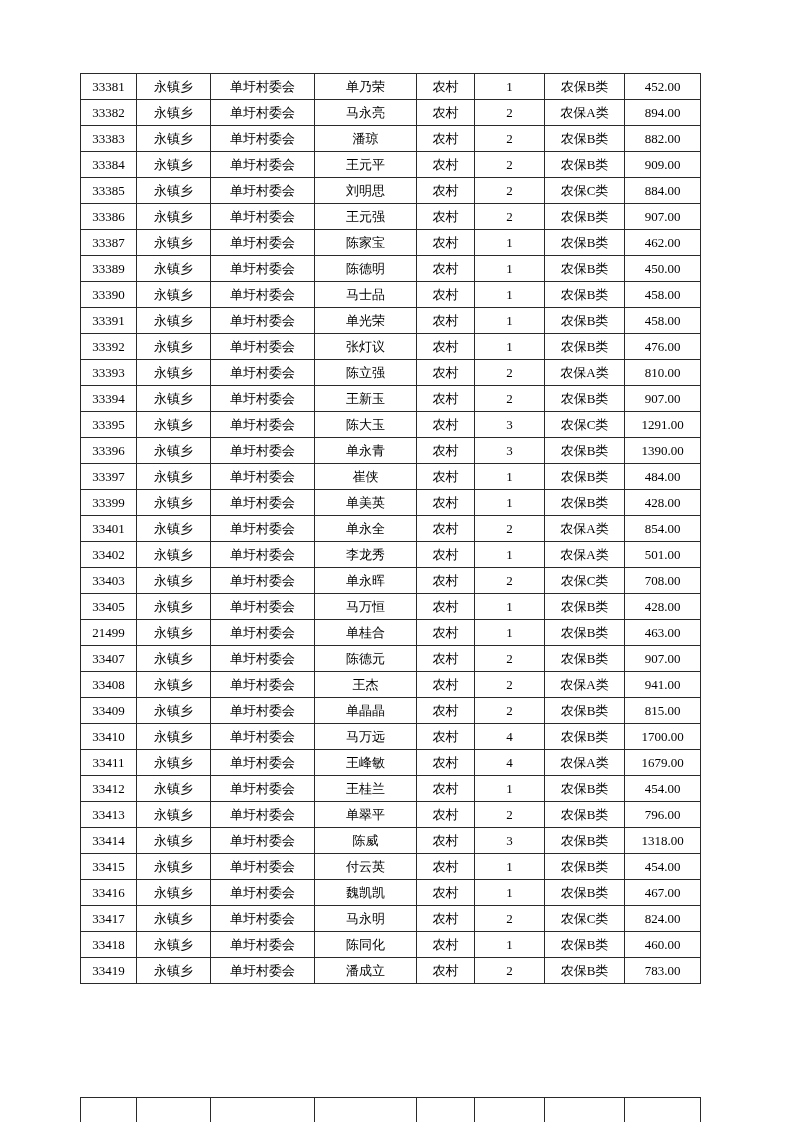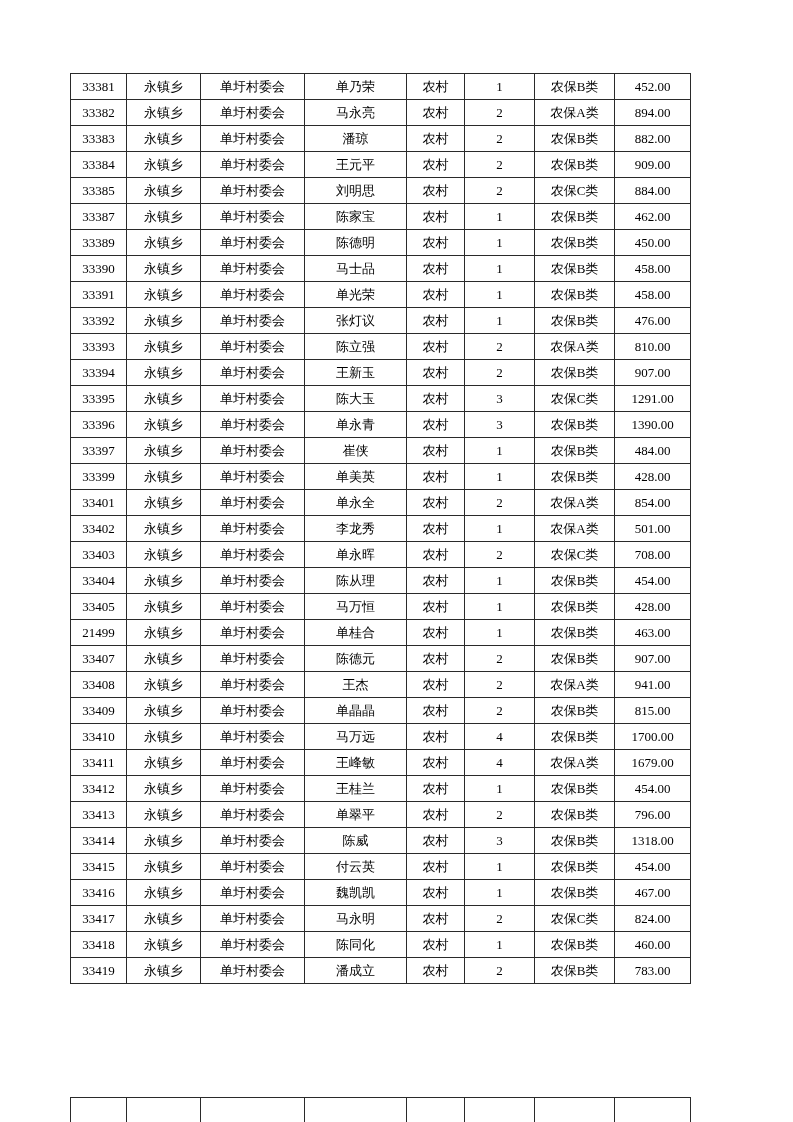--- a/index.html
+++ b/index.html
@@ -13,21 +13,21 @@
   }
   .page {
     position: relative;
     width: 793px;
     height: 1122px;
     background: #ffffff;
     overflow: hidden;
   }
   table.data-table {
     position: absolute;
-    left: 70px;
+    left: 80px;
     border-collapse: collapse;
     table-layout: fixed;
     width: 620px;
   }
   table.main-table { top: 73px; }
   table.partial-table { top: 1097px; }
   .data-table td {
     border: 1px solid #2a2a2a;
     height: 25px;
     text-align: center;
@@ -104,20 +104,30 @@
           <td>33385</td>
           <td>永镇乡</td>
           <td>单圩村委会</td>
           <td>刘明思</td>
           <td>农村</td>
           <td>2</td>
           <td>农保C类</td>
           <td>884.00</td>
         </tr>
         <tr>
+          <td>33386</td>
+          <td>永镇乡</td>
+          <td>单圩村委会</td>
+          <td>王元强</td>
+          <td>农村</td>
+          <td>2</td>
+          <td>农保B类</td>
+          <td>907.00</td>
+        </tr>
+        <tr>
           <td>33387</td>
           <td>永镇乡</td>
           <td>单圩村委会</td>
           <td>陈家宝</td>
           <td>农村</td>
           <td>1</td>
           <td>农保B类</td>
           <td>462.00</td>
         </tr>
         <tr>
@@ -242,30 +252,20 @@
         </tr>
         <tr>
           <td>33403</td>
           <td>永镇乡</td>
           <td>单圩村委会</td>
           <td>单永晖</td>
           <td>农村</td>
           <td>2</td>
           <td>农保C类</td>
           <td>708.00</td>
-        </tr>
-        <tr>
-          <td>33404</td>
-          <td>永镇乡</td>
-          <td>单圩村委会</td>
-          <td>陈从理</td>
-          <td>农村</td>
-          <td>1</td>
-          <td>农保B类</td>
-          <td>454.00</td>
         </tr>
         <tr>
           <td>33405</td>
           <td>永镇乡</td>
           <td>单圩村委会</td>
           <td>马万恒</td>
           <td>农村</td>
           <td>1</td>
           <td>农保B类</td>
           <td>428.00</td>

